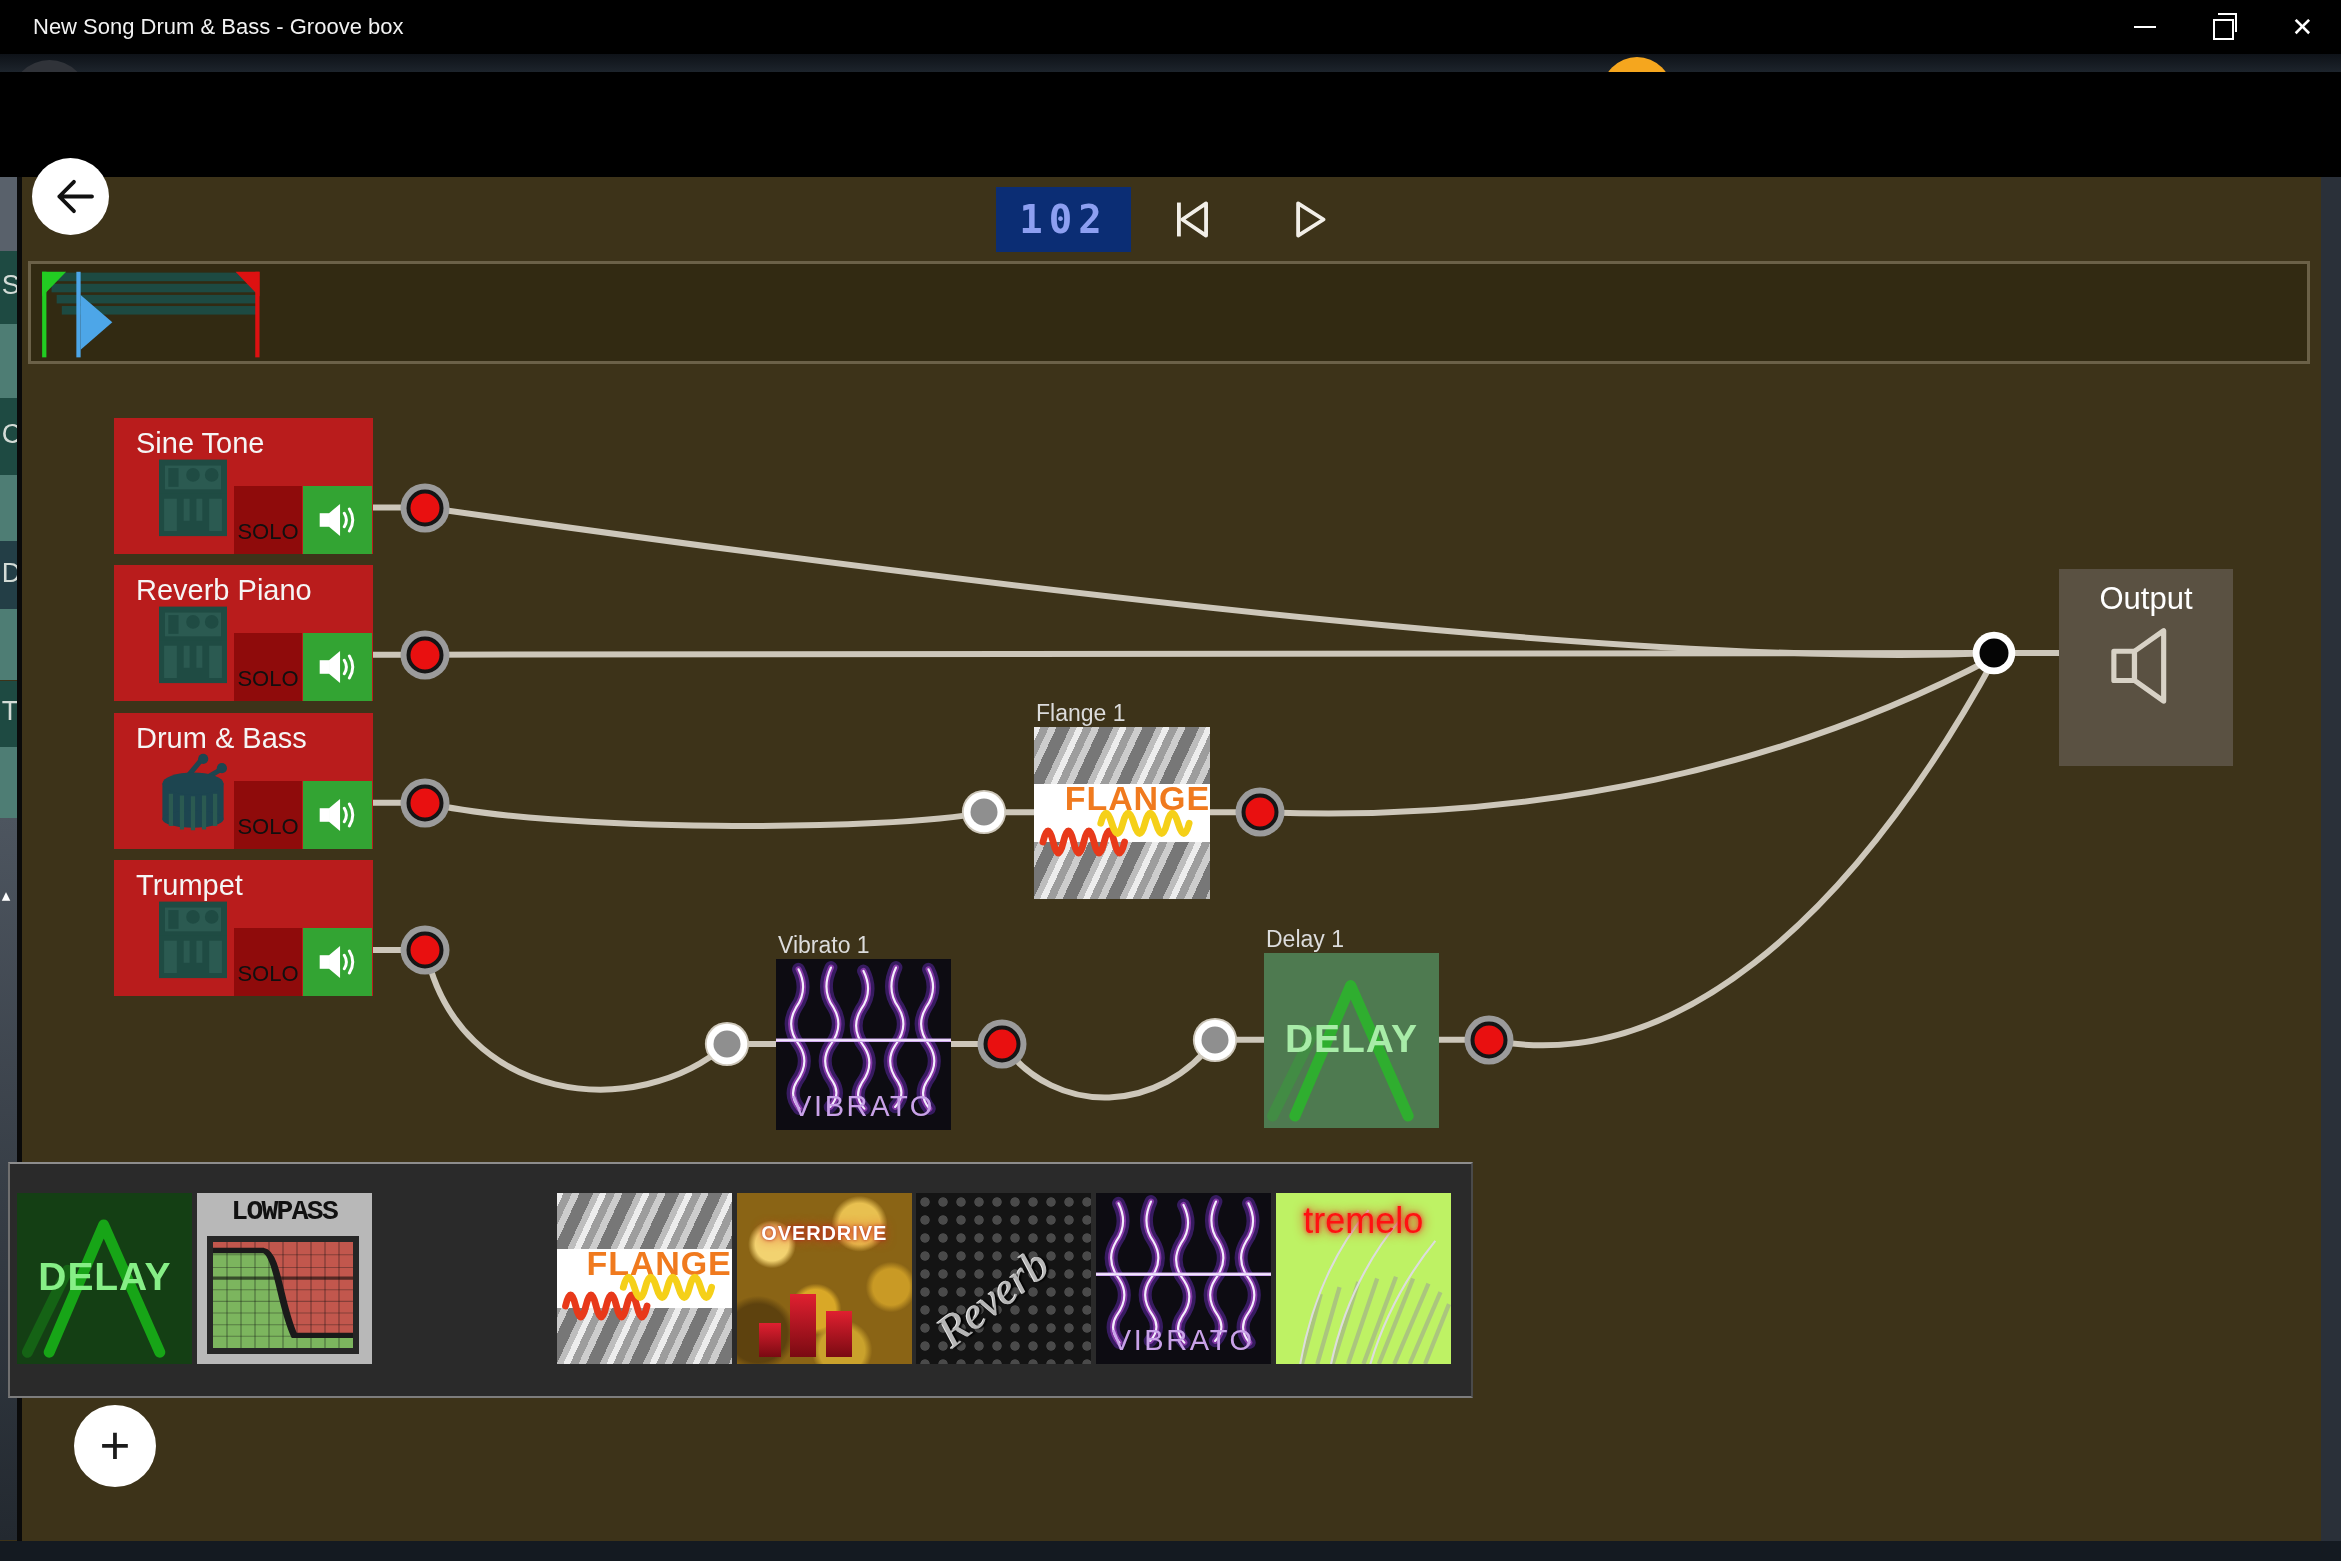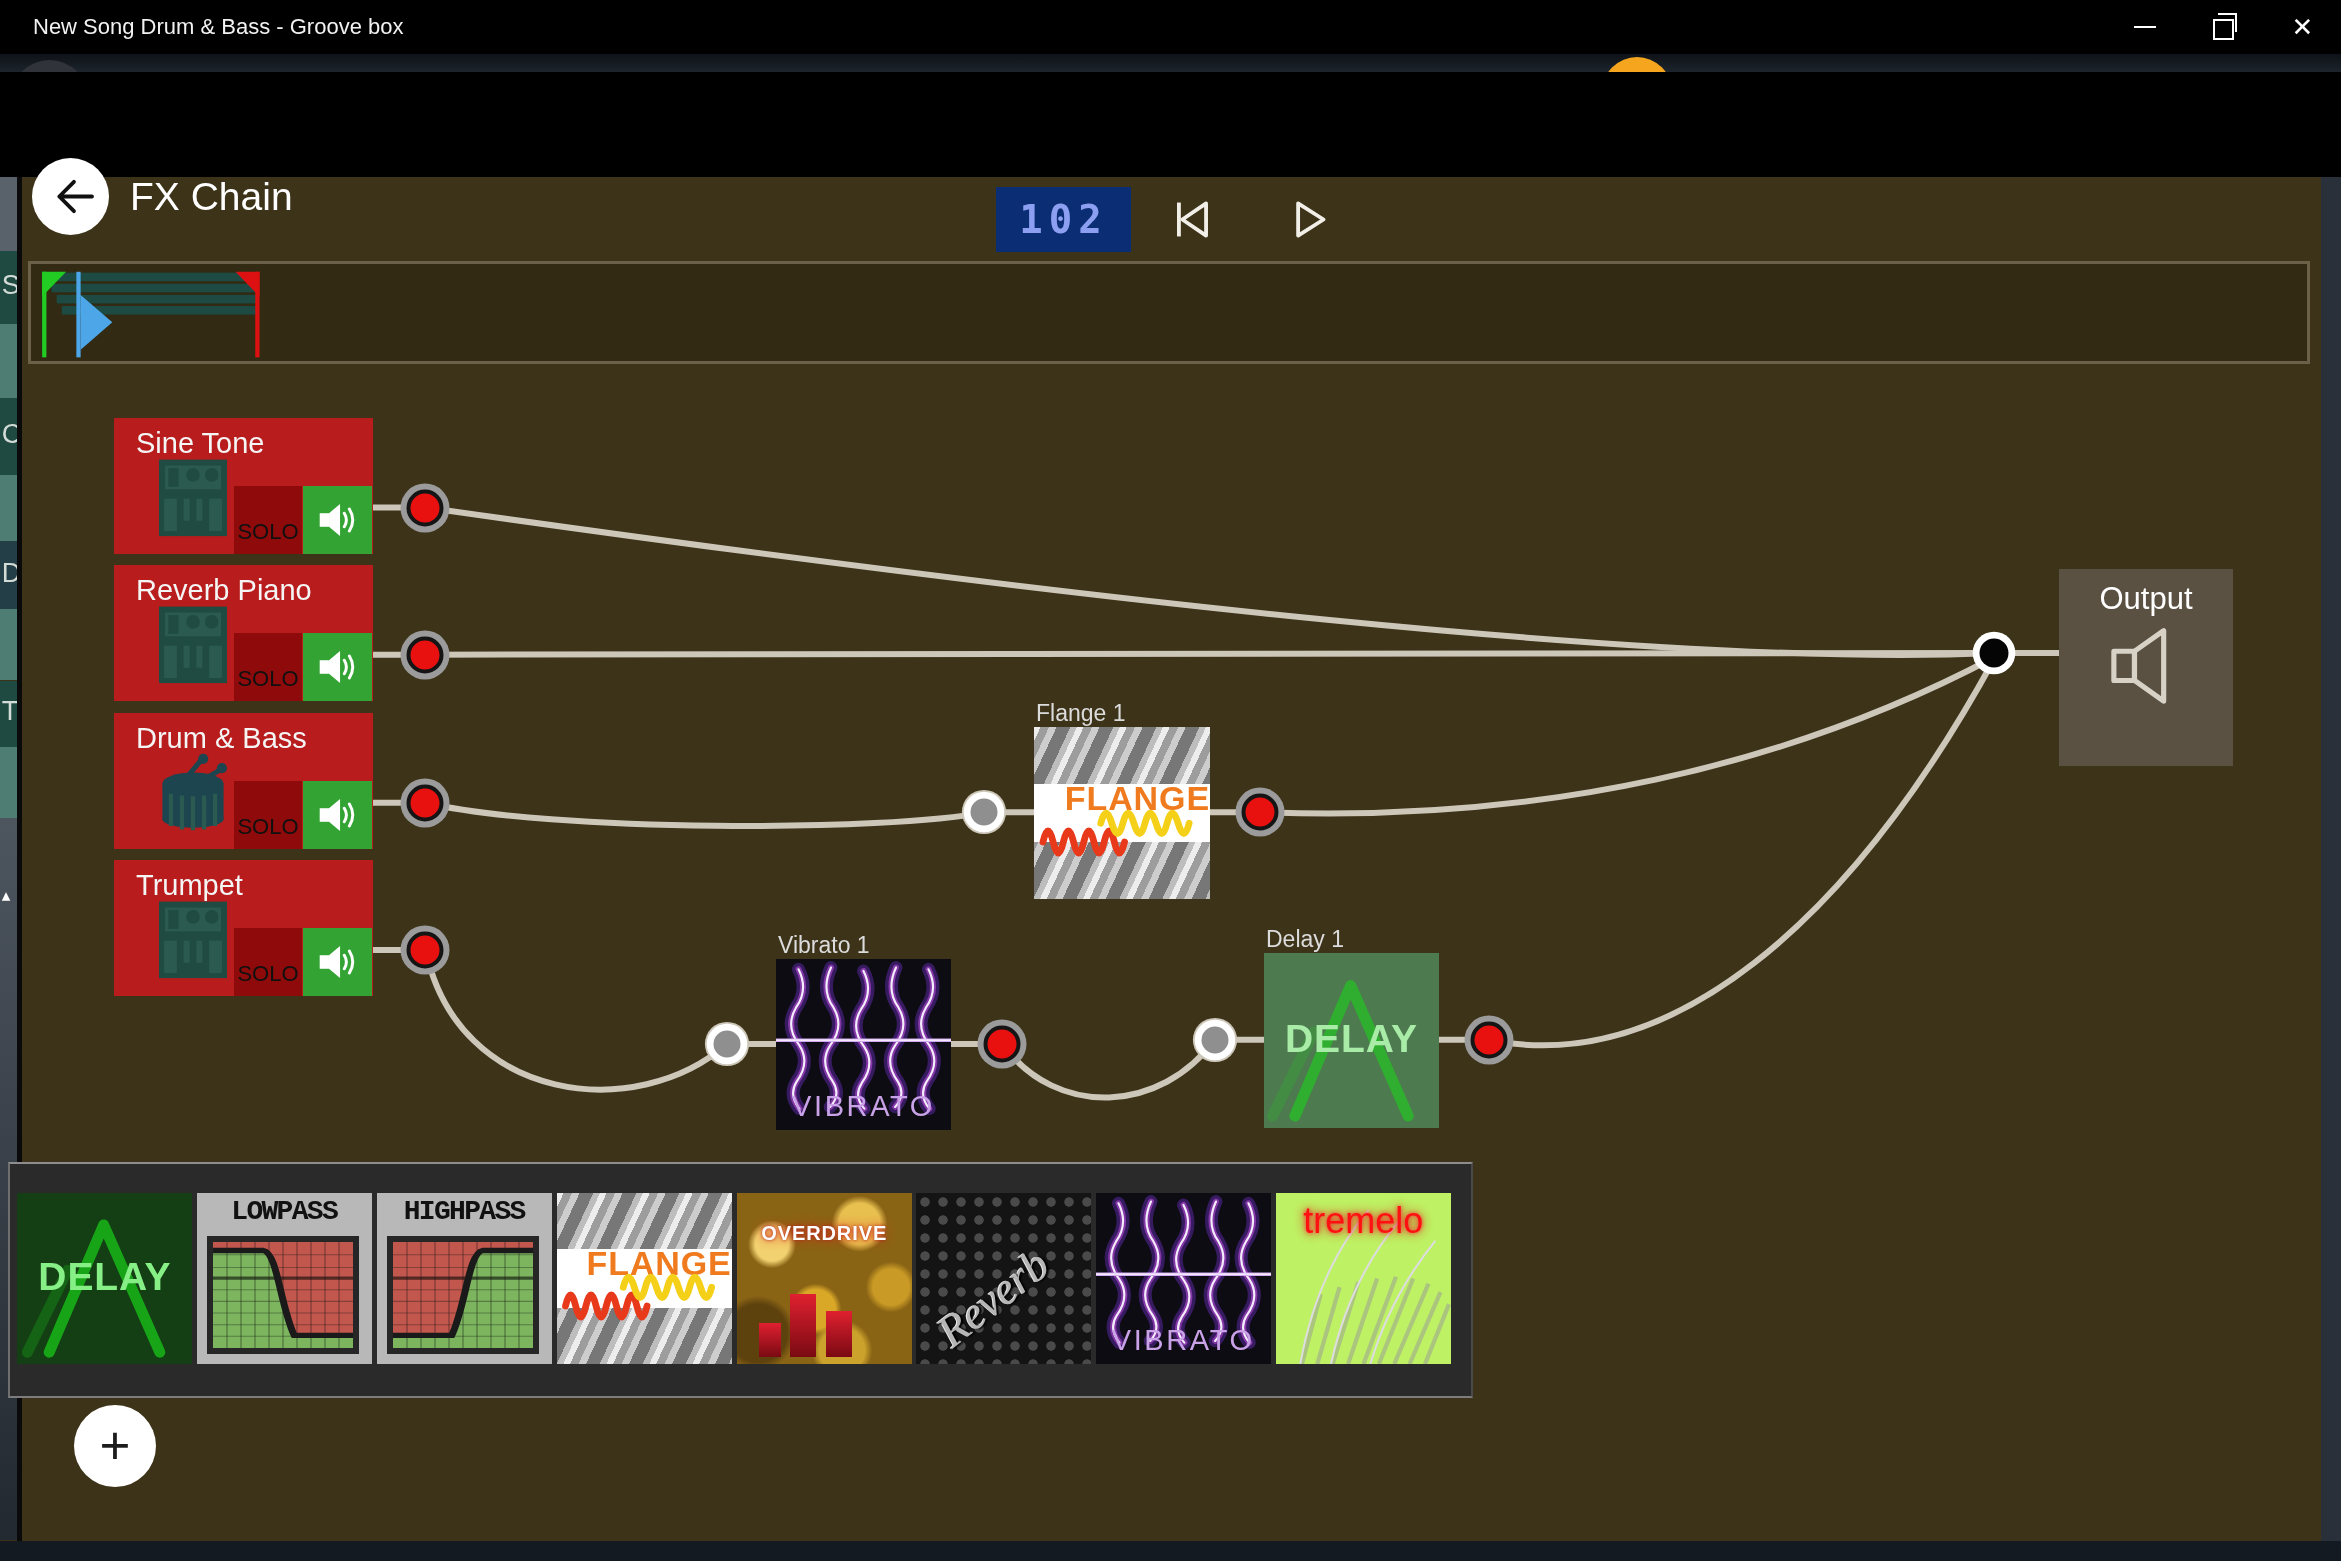--- a/index.html
+++ b/index.html
@@ -113,21 +113,20 @@
   <div class="abs peek-circle-gray"></div>
   <div class="abs peek-circle-orange"></div>
 </div>
 
 <div class="abs header">
   <div class="abs backbtn">
     <svg width="55" height="55" viewBox="0 0 64 64">
       <path d="M36,15 L19,32 L36,49 M19,32 H57" stroke="#111" stroke-width="4.5" fill="none" stroke-linecap="round" stroke-linejoin="round"></path>
     </svg>
   </div>
-  <div class="abs htitle">FX Chain</div>
 </div>
 
 <div class="abs sliver" style="top:177px;height:74px;background:#59616b"></div>
 <div class="abs sliver" style="top:251px;height:74px;background:#1e4a42">
     <span class="abs" style="left:1.7px;top:19px">S</span>
   </div>
 <div class="abs sliver" style="top:324px;height:74px;background:#4e7d74"></div>
 <div class="abs sliver" style="top:398px;height:77px;background:#1e4a42">
     <span class="abs" style="left:1.7px;top:20.5px">C</span>
   </div>
@@ -402,35 +401,20 @@
         <g stroke="rgba(20,20,20,0.35)" stroke-width="1">
           <path d="M10,0 V100 M20,0 V100 M30,0 V100 M40,0 V100 M50,0 V100 M60,0 V100 M70,0 V100 M80,0 V100 M90,0 V100"></path>
           <path d="M0,12 H100 M0,24 H100 M0,45 H100 M0,56 H100 M0,67 H100 M0,78 H100 M0,89 H100"></path>
         </g>
         <path d="M0,34 H100" stroke="rgba(10,10,10,0.6)" stroke-width="3"></path>
         <path d="M0,8 H36 C46,10 48,60 58,88 H100" stroke="#1a1a1a" stroke-width="5" fill="none"></path>
       </svg>
     </div>
   </div>
 
-  <div class="paltile tile-filter" style="left:367px">
-    <div class="filt-word">HIGHPASS</div>
-    <div class="filt-graph">
-      <svg width="140" height="106" viewBox="0 0 100 100" preserveAspectRatio="none">
-        <rect x="0" y="0" width="100" height="100" fill="#7cb55e"></rect>
-        <path d="M100,0 H0 V88 L42,88 C52,60 54,10 64,8 L100,8 Z" fill="#c2574d"></path>
-        <g stroke="rgba(20,20,20,0.35)" stroke-width="1">
-          <path d="M10,0 V100 M20,0 V100 M30,0 V100 M40,0 V100 M50,0 V100 M60,0 V100 M70,0 V100 M80,0 V100 M90,0 V100"></path>
-          <path d="M0,12 H100 M0,24 H100 M0,45 H100 M0,56 H100 M0,67 H100 M0,78 H100 M0,89 H100"></path>
-        </g>
-        <path d="M0,34 H100" stroke="rgba(10,10,10,0.6)" stroke-width="3"></path>
-        <path d="M100,8 H64 C54,10 52,60 42,88 H0" stroke="#1a1a1a" stroke-width="5" fill="none"></path>
-      </svg>
-    </div>
-  </div>
 
   <div class="paltile tile-flange" style="left:547px">
     <div class="flange-band"></div>
     <div class="flange-word">FLANGE</div>
     <svg class="abs" style="left:0;top:79px" width="175" height="68" viewBox="0 0 206 80">
       <path d="M10,40 q6,-26 12,0 q6,26 12,0 q6,-26 12,0 q6,26 12,0 q6,-26 12,0 q6,26 12,0 q6,-26 12,0 q6,26 12,0" stroke="#e8391a" stroke-width="8" fill="none" stroke-linecap="round"></path>
       <path d="M78,18 q6,-24 13,0 q7,24 13,0 q6,-24 13,0 q7,24 13,0 q6,-24 13,0 q7,24 13,0 q6,-24 13,0 q7,24 13,0" stroke="#f5d018" stroke-width="8" fill="none" stroke-linecap="round"></path>
     </svg>
   </div>
 

